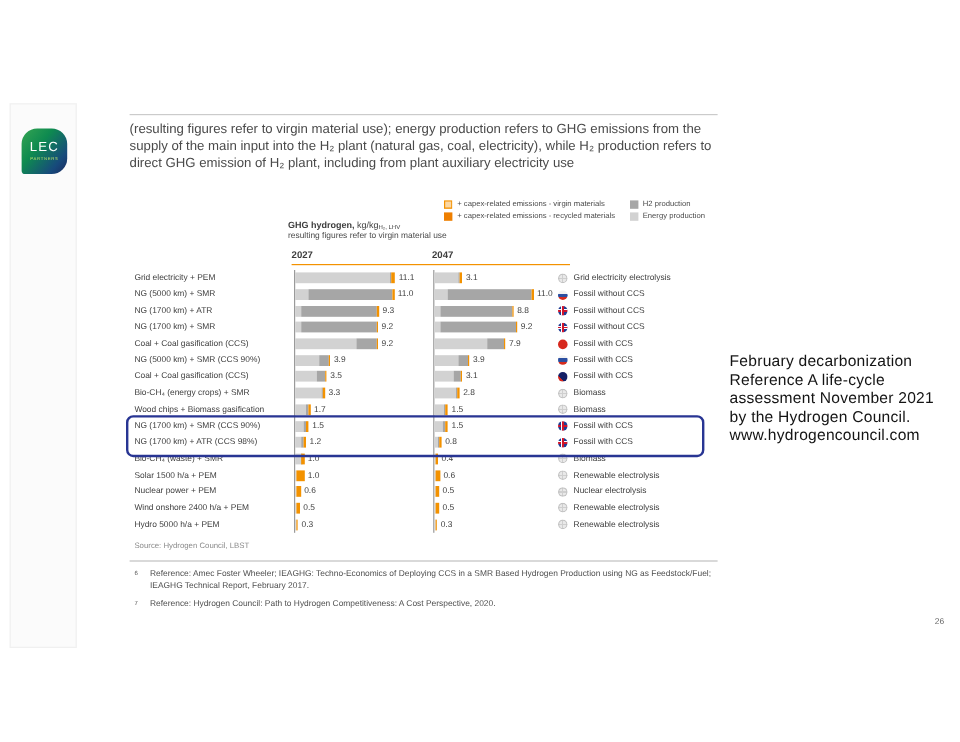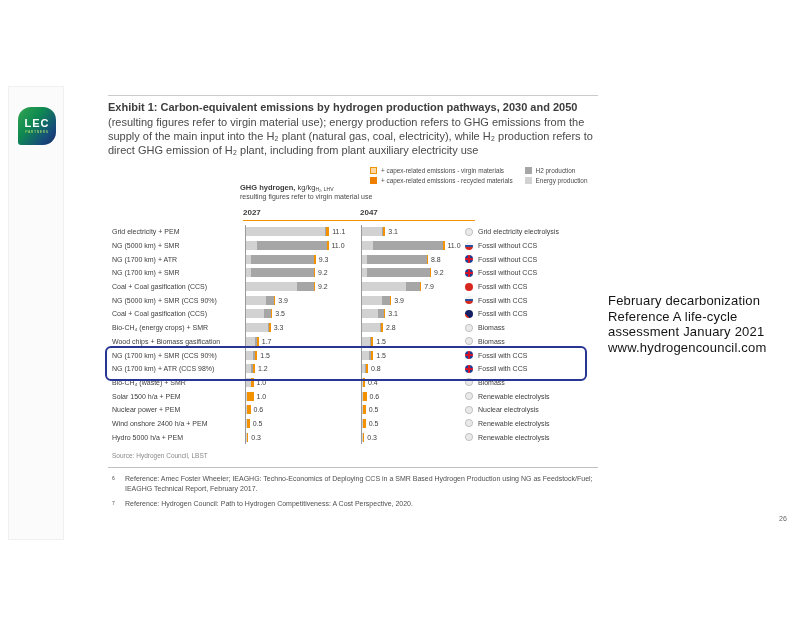--- a/index.html
+++ b/index.html
@@ -3,21 +3,21 @@
 <meta charset="utf-8">
 <style>
   html,body{margin:0;padding:0;background:#fff;}
   .slide{position:relative;width:800px;height:618px;background:#ffffff;overflow:hidden;
          font-family:"Liberation Sans","DejaVu Sans",sans-serif;color:#404040;}
   
   .left-strip{position:absolute;left:8px;top:86px;width:54px;height:452px;background:#fbfbfb;border:1px solid #f0f0f0;}
   .logo{position:absolute;left:18px;top:107px;width:38px;height:38px;border-radius:13px 13px 13px 3px;
         background:linear-gradient(130deg,#35a552 0%,#0e8a50 38%,#174a7c 78%,#1b2a5e 100%);
         display:flex;flex-direction:column;align-items:center;justify-content:center;}
-  .logo-text{color:#fff;font-weight:bold;font-size:11px;letter-spacing:1px;line-height:11px;}
+  .logo-text{color:#fff;font-weight:normal;font-size:11px;letter-spacing:1px;line-height:11px;}
   .logo-sub{color:#b5e06a;font-size:3.5px;letter-spacing:.6px;margin-top:1px;}
   
   .rule-top{position:absolute;left:108px;top:95px;width:490px;height:1px;background:#cbcbcb;}
   .header{position:absolute;left:108px;top:101px;width:492px;}
   .ex-title{font-size:11px;font-weight:bold;color:#3d3d3d;margin-bottom:2px;}
   .ex-sub{font-size:11px;color:#4a4a4a;line-height:14px;}
   
   .legend{position:absolute;left:370px;top:167px;display:flex;gap:12px;}
   .legend-col{display:flex;flex-direction:column;gap:3px;}
   .legend-item{display:flex;align-items:center;gap:4px;font-size:6.4px;color:#4a4a4a;white-space:nowrap;}
@@ -74,21 +74,20 @@
   <div class="left-strip"></div>
 
   <div class="logo">
     <span class="logo-text">LEC</span>
     <span class="logo-sub">PARTNERS</span>
   </div>
 
   <div class="rule-top"></div>
 
   <div class="header">
-    <div class="ex-title">Exhibit 1: Carbon-equivalent emissions by hydrogen production pathways, 2030 and 2050</div>
     <div class="ex-sub">(resulting figures refer to virgin material use); energy production refers to GHG emissions from the supply of the main input into the H₂ plant (natural gas, coal, electricity), while H₂ production refers to direct GHG emission of H₂ plant, including from plant auxiliary electricity use</div>
   </div>
 
   <div class="legend">
     <div class="legend-col">
       <div class="legend-item">
         <span class="sw" style="background: rgb(251, 215, 162); box-shadow: rgb(243, 146, 0) 0px 0px 0px 1px inset;"></span>
         <span>+ capex-related emissions - virgin materials</span>
       </div>
       <div class="legend-item">
@@ -509,18 +508,19 @@
     </div>
     <div class="fn">
       <span class="fn-sup">7</span>
       <span class="fn-text">Reference: Hydrogen Council: Path to Hydrogen Competitiveness: A Cost Perspective, 2020.</span>
     </div>
   </div>
 
   <div class="side-note">
     <div>February decarbonization</div>
     <div>Reference A life-cycle</div>
-    <div>assessment January 2021</div>
+    <div>assessment November 2021</div>
+    <div>by the Hydrogen Council.</div>
     <div>www.hydrogencouncil.com</div>
   </div>
 
   <div class="page-num">26</div>
 </div>
 
 </body></html>

